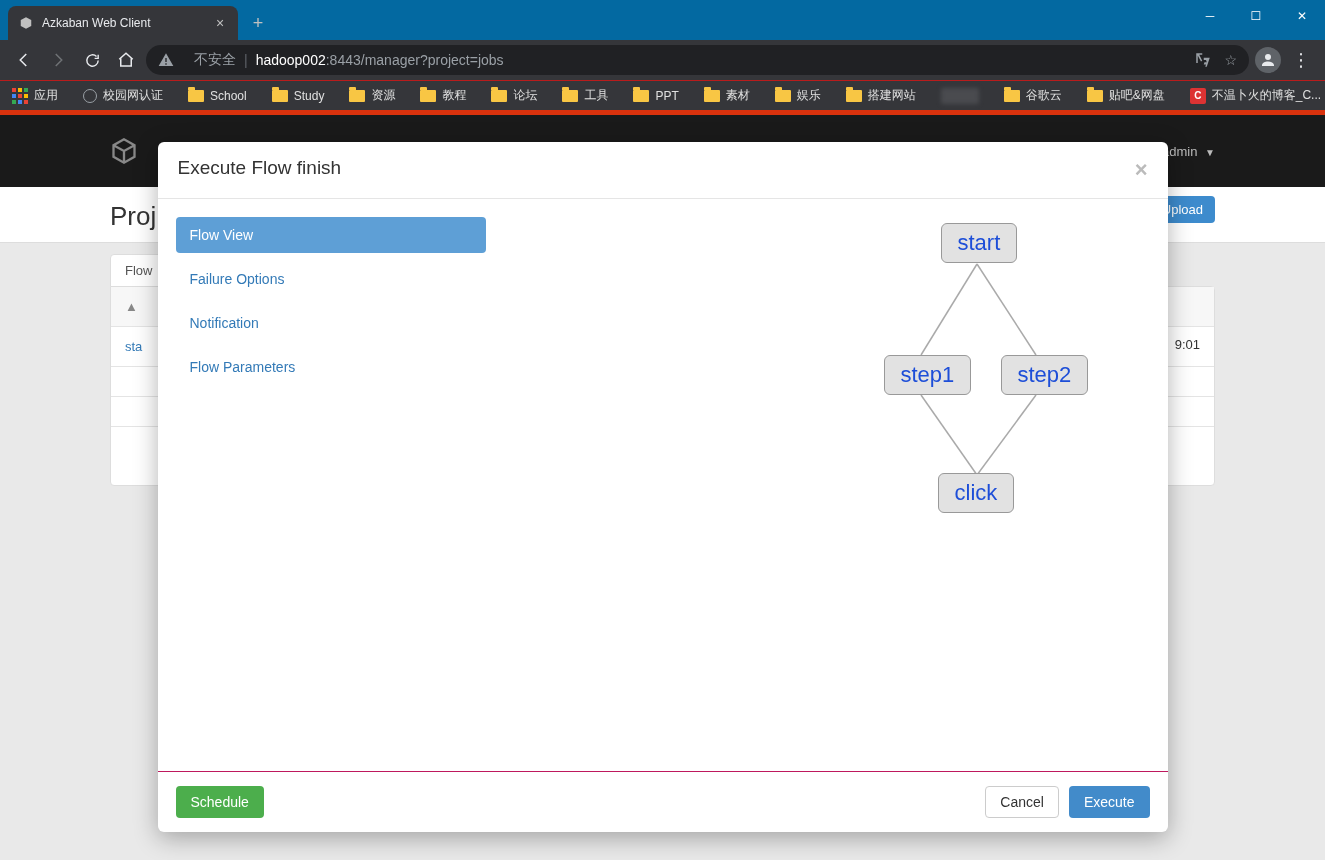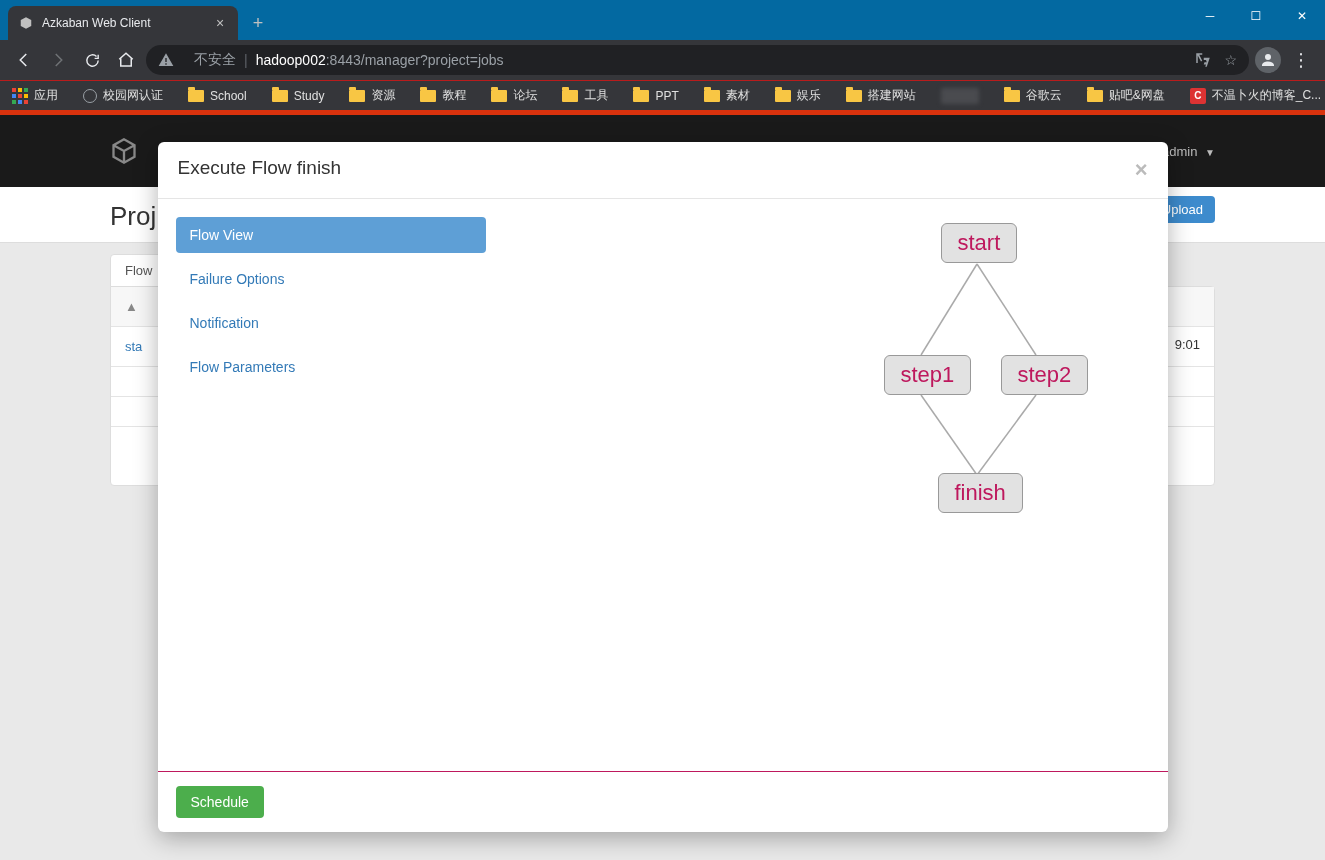--- a/index.html
+++ b/index.html
@@ -218,21 +218,21 @@
 
   .graph {
     flex:1; position:relative;
   }
   .node {
     position:absolute;
     background:#e2e2e2;
     border:1px solid #999;
     border-radius:6px;
     font-size:22px;
-    color:#be185d;
+    color:#1d4ed8;
     padding:6px 16px;
     font-family: Arial, sans-serif;
   }
   .edges { position:absolute; inset:0; }
 
   .modal-footer {
     border-top:1px solid #be185d;
     padding:14px 18px;
     display:flex; align-items:center;
   }
@@ -457,21 +457,25 @@
           <g stroke="#aaa" stroke-width="1.5" fill="none">
             <path d="M 491 47 L 435 138"></path>
             <path d="M 491 47 L 550 138"></path>
             <path d="M 435 178 L 491 258"></path>
             <path d="M 550 178 L 491 258"></path>
           </g>
         </svg>
         <div class="node" style="left:455px; top:6px;"><span>start</span></div>
         <div class="node" style="left:398px; top:138px;"><span>step1</span></div>
         <div class="node" style="left:515px; top:138px;"><span>step2</span></div>
-        <div class="node" style="left:452px; top:256px;"><span>finish</span></div>
+        <div class="node" style="left:452px; top:256px;"><span>click</span></div>
       </div>
     </div>
 
     <div class="modal-footer">
       <button class="btn btn-green"><span>Schedule</span></button>
+      <div class="right">
+        <button class="btn btn-default"><span>Cancel</span></button>
+        <button class="btn btn-blue"><span>Execute</span></button>
+      </div>
     </div>
   </div>
 </div>
 
 </body></html>

